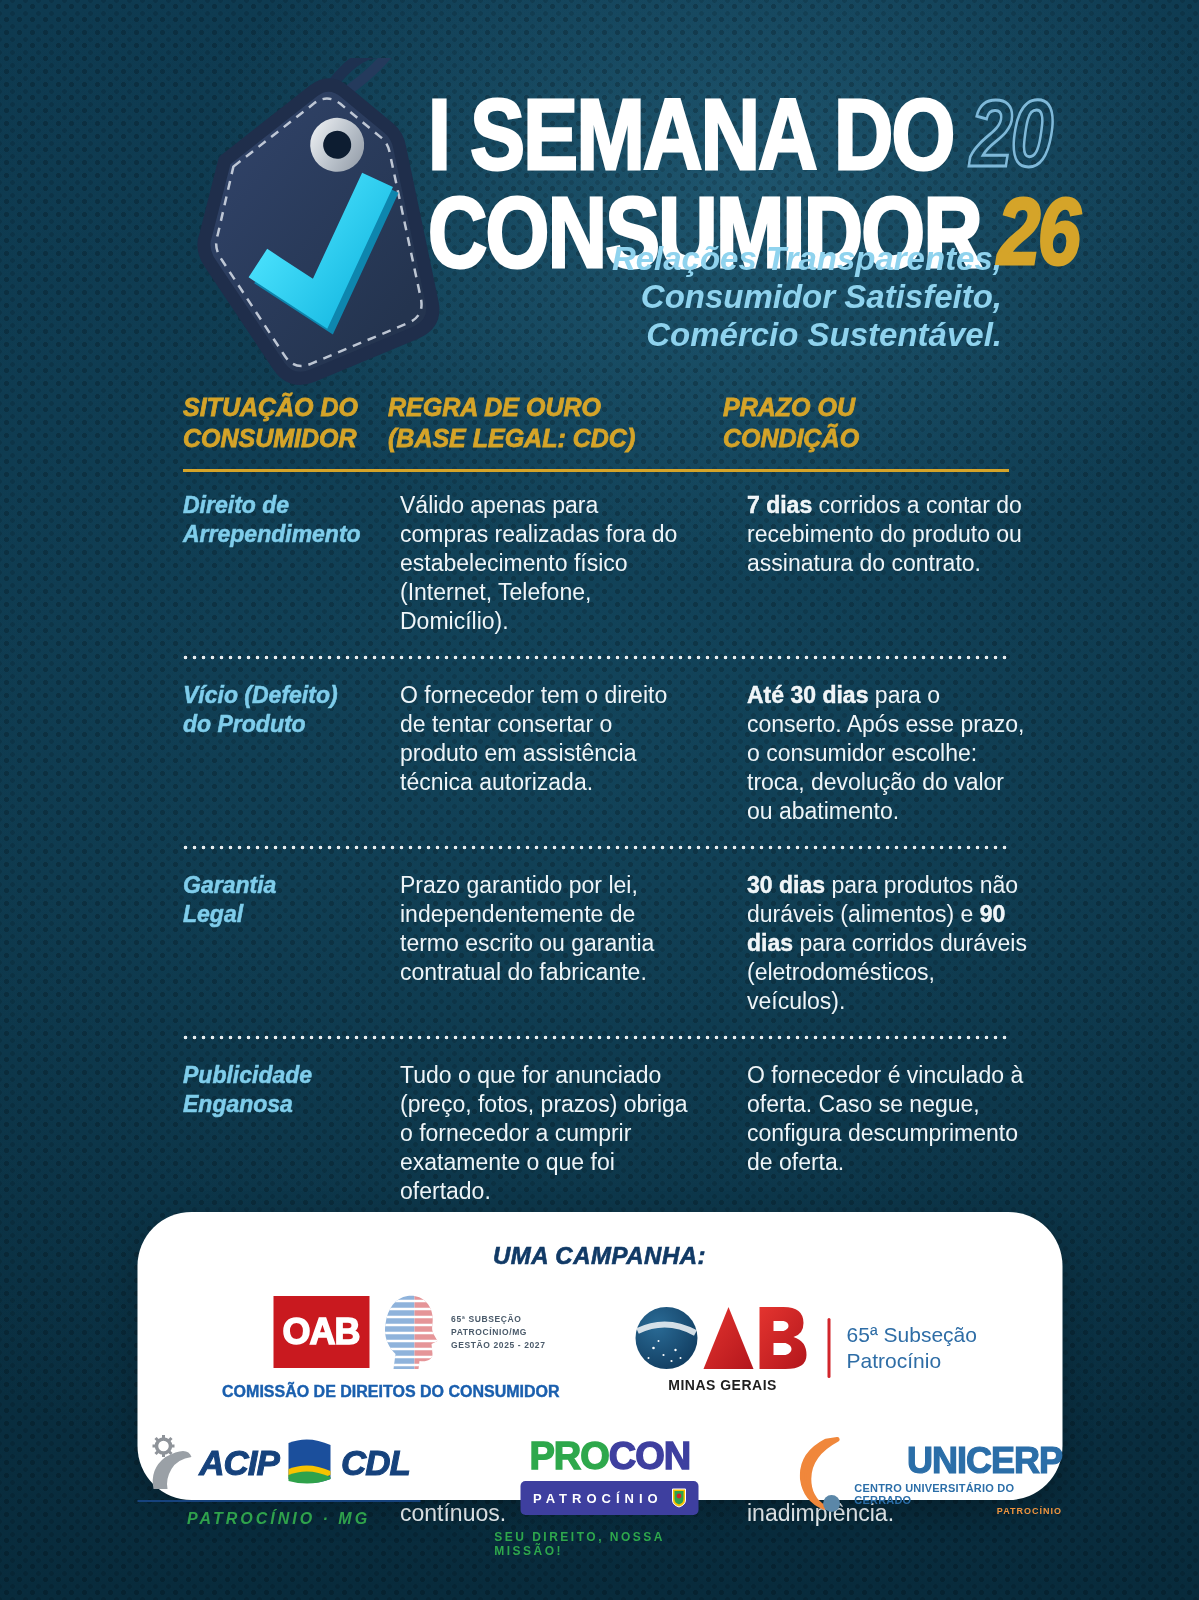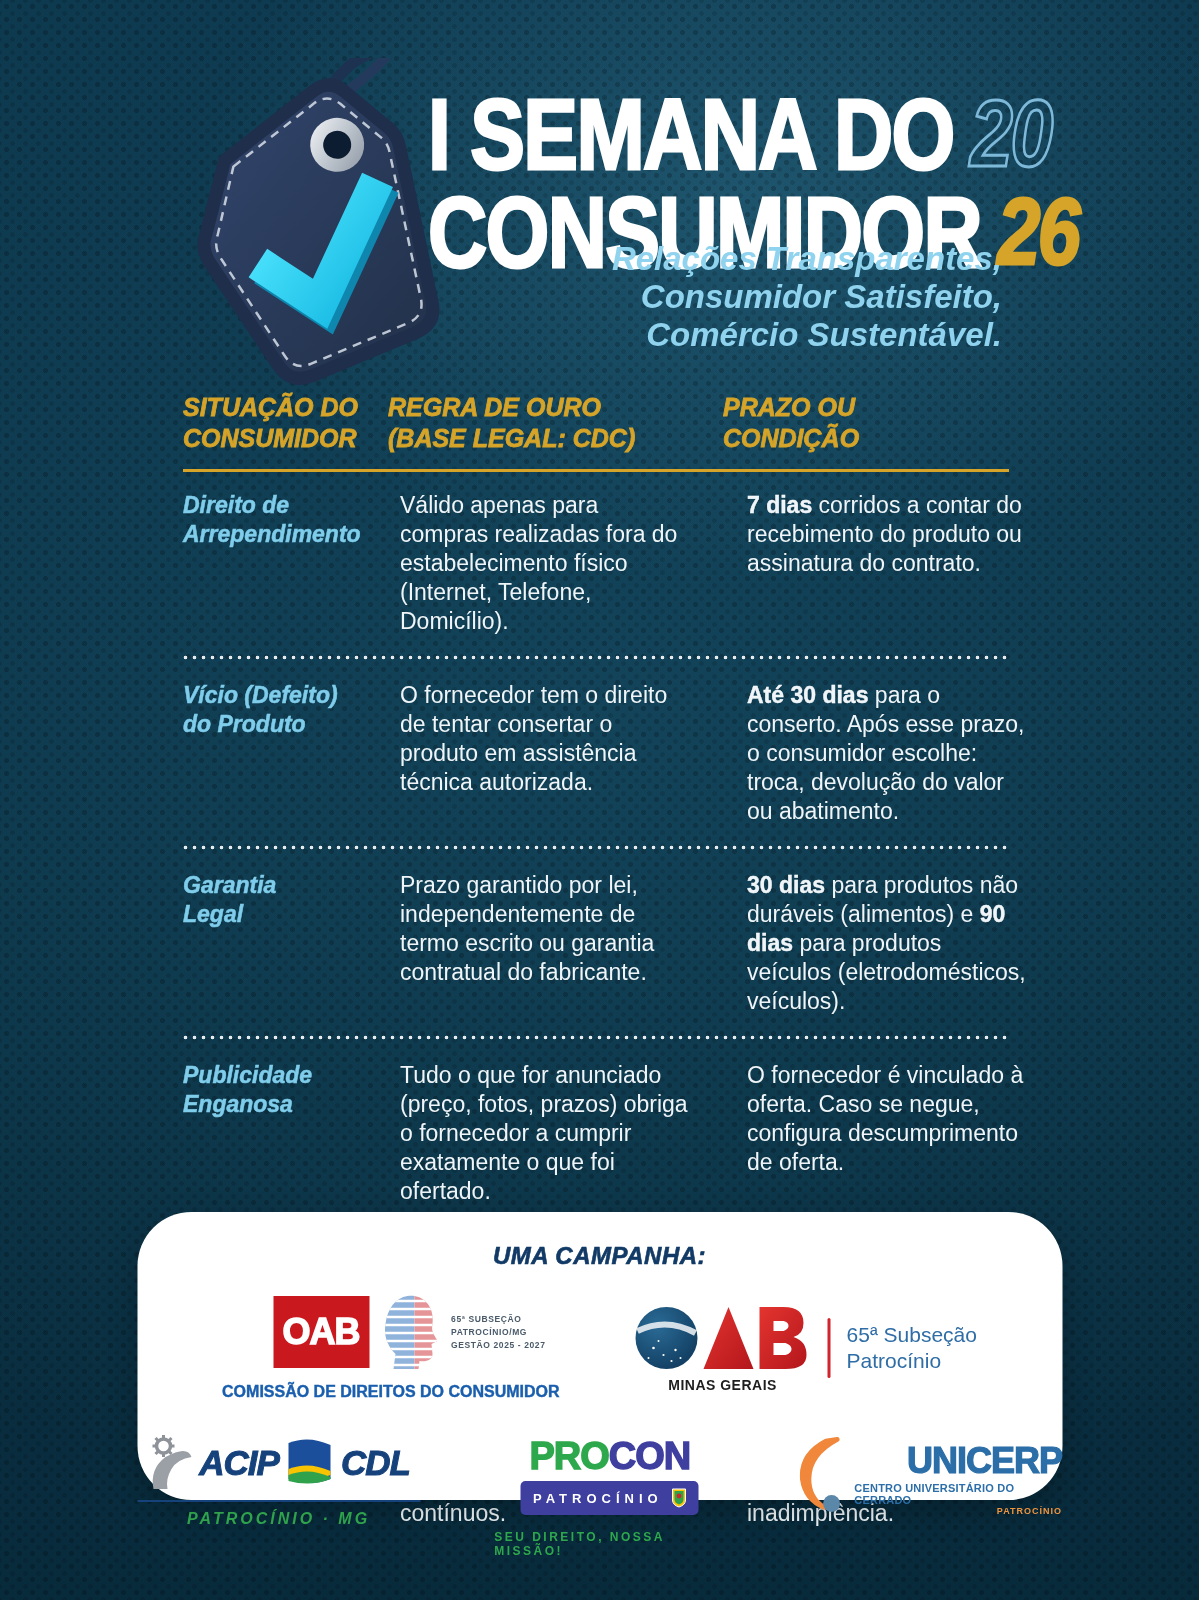--- a/index.html
+++ b/index.html
@@ -162,21 +162,21 @@
           <div class="cell situation">Vício (Defeito)
 do Produto</div>
           <div class="cell rule">O fornecedor tem o direito de tentar consertar o produto em assistência técnica autorizada.</div>
           <div class="cell deadline"><span class="b">Até 30 dias</span><span> para o conserto. Após esse prazo, o consumidor escolhe: troca, devolução do valor ou abatimento.</span></div>
         </div>
         <div class="dotline"></div>
         <div class="trow">
           <div class="cell situation">Garantia
 Legal</div>
           <div class="cell rule">Prazo garantido por lei, independentemente de termo escrito ou garantia contratual do fabricante.</div>
-          <div class="cell deadline"><span class="b">30 dias</span><span> para produtos não duráveis (alimentos) e </span><span class="b">90 dias</span><span> para produtos veículos (eletrodomésticos, veículos).</span></div>
+          <div class="cell deadline"><span class="b">30 dias</span><span> para produtos não duráveis (alimentos) e </span><span class="b">90 dias</span><span> para corridos duráveis (eletrodomésticos, veículos).</span></div>
         </div>
         <div class="dotline"></div>
         <div class="trow">
           <div class="cell situation">Publicidade
 Enganosa</div>
           <div class="cell rule">Tudo o que for anunciado (preço, fotos, prazos) obriga o fornecedor a cumprir exatamente o que foi ofertado.</div>
           <div class="cell deadline"><span>O fornecedor é vinculado à oferta. Caso se negue, configura descumprimento de oferta.</span></div>
         </div>
         <div class="dotline"></div>
         <div class="trow">

